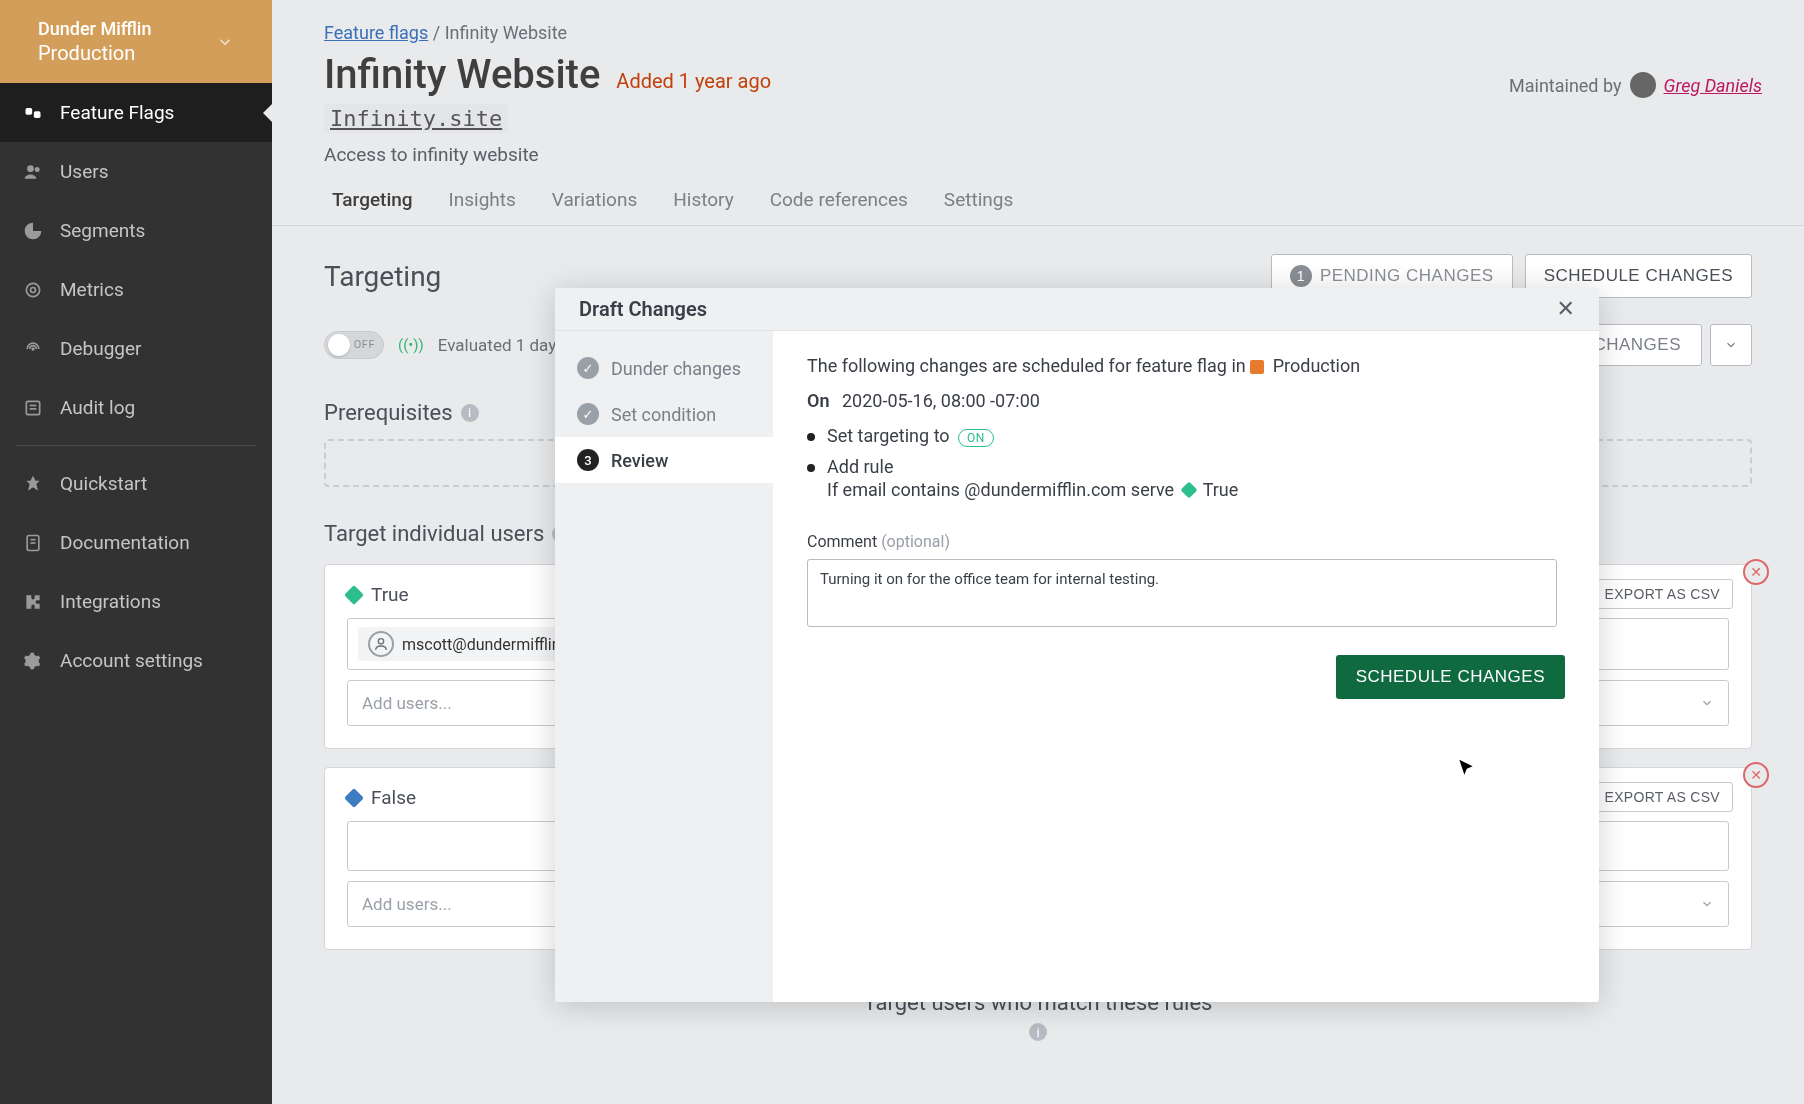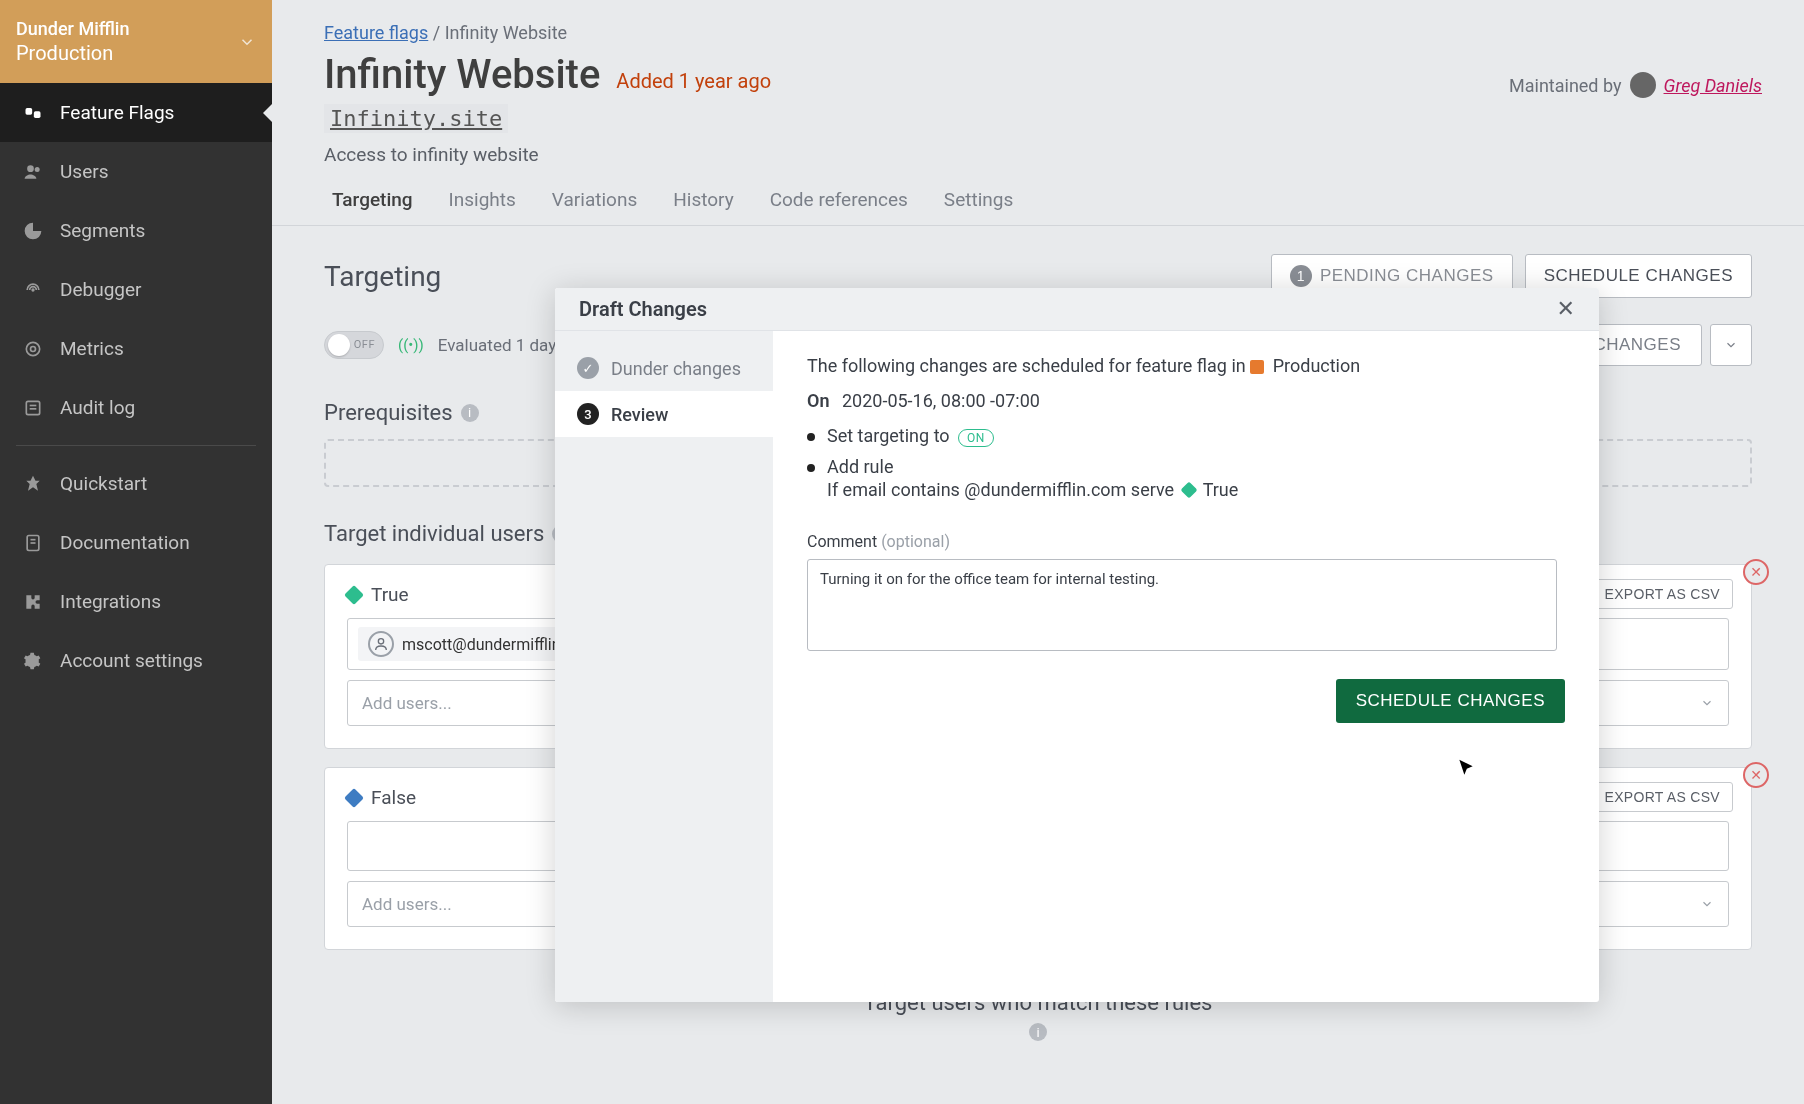--- a/index.html
+++ b/index.html
@@ -19,21 +19,21 @@
     width: 272px;
     height: 100%;
     background: #323232;
     color: #c5c5c5;
     display: flex;
     flex-direction: column;
   }
   .org-header {
     background: #d29e59;
     color: #fff;
-    padding: 18px 16px;
+    padding: 18px 38px;
     display: flex;
     justify-content: space-between;
     align-items: center;
   }
   .org-header .titles { display: flex; flex-direction: column; }
   .org-header .org-name { font-size: 18px; font-weight: 500; }
   .org-header .env-name { font-size: 20px; font-weight: 400; margin-top: 2px; }
   .org-header .chevron { color: #f0e5d6; }
   .nav-section { padding-top: 0; }
   .nav-item {
@@ -246,21 +246,21 @@
   .bullet .subtext { font-size:18px; color:#3a3f47; margin-top:2px; }
   .on-pill {
     border:1.5px solid #2dbd8e; color:#2dbd8e; font-size:12px;
     padding:1px 8px; border-radius:10px; margin-left:4px; letter-spacing:0.5px;
   }
   .small-diamond { width:12px; height:12px; transform:rotate(45deg); background:#2dbd8e; display:inline-block; margin:0 4px; border-radius:2px;}
   .comment-label { margin-top:22px; font-size:16px; color:#3a3f47; }
   .comment-label .opt { color:#9aa0a8; }
   .comment-box {
     margin-top:8px; border:1px solid #b8bcc2; border-radius:3px;
-    width: 750px; height: 92px; padding:10px 12px; font-size:15px; color:#3a3f47;
+    width: 750px; height: 68px; padding:10px 12px; font-size:15px; color:#3a3f47;
     resize:none; font-family:inherit;
   }
   .modal-footer-btn {
     align-self:flex-end; margin-top:28px;
     background:#106a3f; color:#fff; border:none;
     padding:12px 20px; font-size:17px; letter-spacing:0.5px;
     border-radius:3px; cursor:pointer;
   }
   .cursor-pointer {
     position:absolute; left:1456px; top:758px;
@@ -308,35 +308,35 @@
       <span class="nav-icon">
         <svg width="20" height="20" viewBox="0 0 24 24" fill="currentColor">
             <path d="M12 2a10 10 0 1 0 10 10H12z"></path>
           </svg>
       </span>
       <span>Segments</span>
     </div>
     <div class="nav-item">
       <span class="nav-icon">
         <svg width="20" height="20" viewBox="0 0 24 24" fill="none" stroke="currentColor" stroke-width="2">
+            <circle cx="12" cy="12" r="8"></circle>
+            <circle cx="12" cy="12" r="3"></circle>
+          </svg>
+      </span>
+      <span>Metrics</span>
+    </div>
+    <div class="nav-item">
+      <span class="nav-icon">
+        <svg width="20" height="20" viewBox="0 0 24 24" fill="none" stroke="currentColor" stroke-width="2">
             <path d="M5 12a7 7 0 0 1 14 0"></path>
             <path d="M8 12a4 4 0 0 1 8 0"></path>
             <circle cx="12" cy="12" r="1" fill="currentColor"></circle>
           </svg>
       </span>
       <span>Debugger</span>
-    </div>
-    <div class="nav-item">
-      <span class="nav-icon">
-        <svg width="20" height="20" viewBox="0 0 24 24" fill="none" stroke="currentColor" stroke-width="2">
-            <circle cx="12" cy="12" r="8"></circle>
-            <circle cx="12" cy="12" r="3"></circle>
-          </svg>
-      </span>
-      <span>Metrics</span>
     </div>
     <div class="nav-item">
       <span class="nav-icon">
         <svg width="20" height="20" viewBox="0 0 24 24" fill="none" stroke="currentColor" stroke-width="2">
             <rect x="4" y="4" width="16" height="16" rx="2"></rect>
             <line x1="8" y1="9" x2="16" y2="9"></line>
             <line x1="8" y1="13" x2="16" y2="13"></line>
           </svg>
       </span>
       <span>Audit log</span>
@@ -520,20 +520,24 @@
 <div class="modal">
   <div class="modal-header">
     <span class="modal-title">Draft Changes</span>
     <button class="modal-close">✕</button>
   </div>
   <div class="modal-body">
     <div class="modal-steps">
       <div class="step done">
         <span class="step-badge"></span>
         <span>Dunder changes</span>
+      </div>
+      <div class="step done">
+        <span class="step-badge"></span>
+        <span>Set condition</span>
       </div>
       <div class="step active">
         <span class="step-badge">3</span>
         <span>Review</span>
       </div>
     </div>
     <div class="modal-main">
       <div class="sched-line">
         <span>The following changes are scheduled for feature flag in</span>
         <span class="env-chip"></span>

